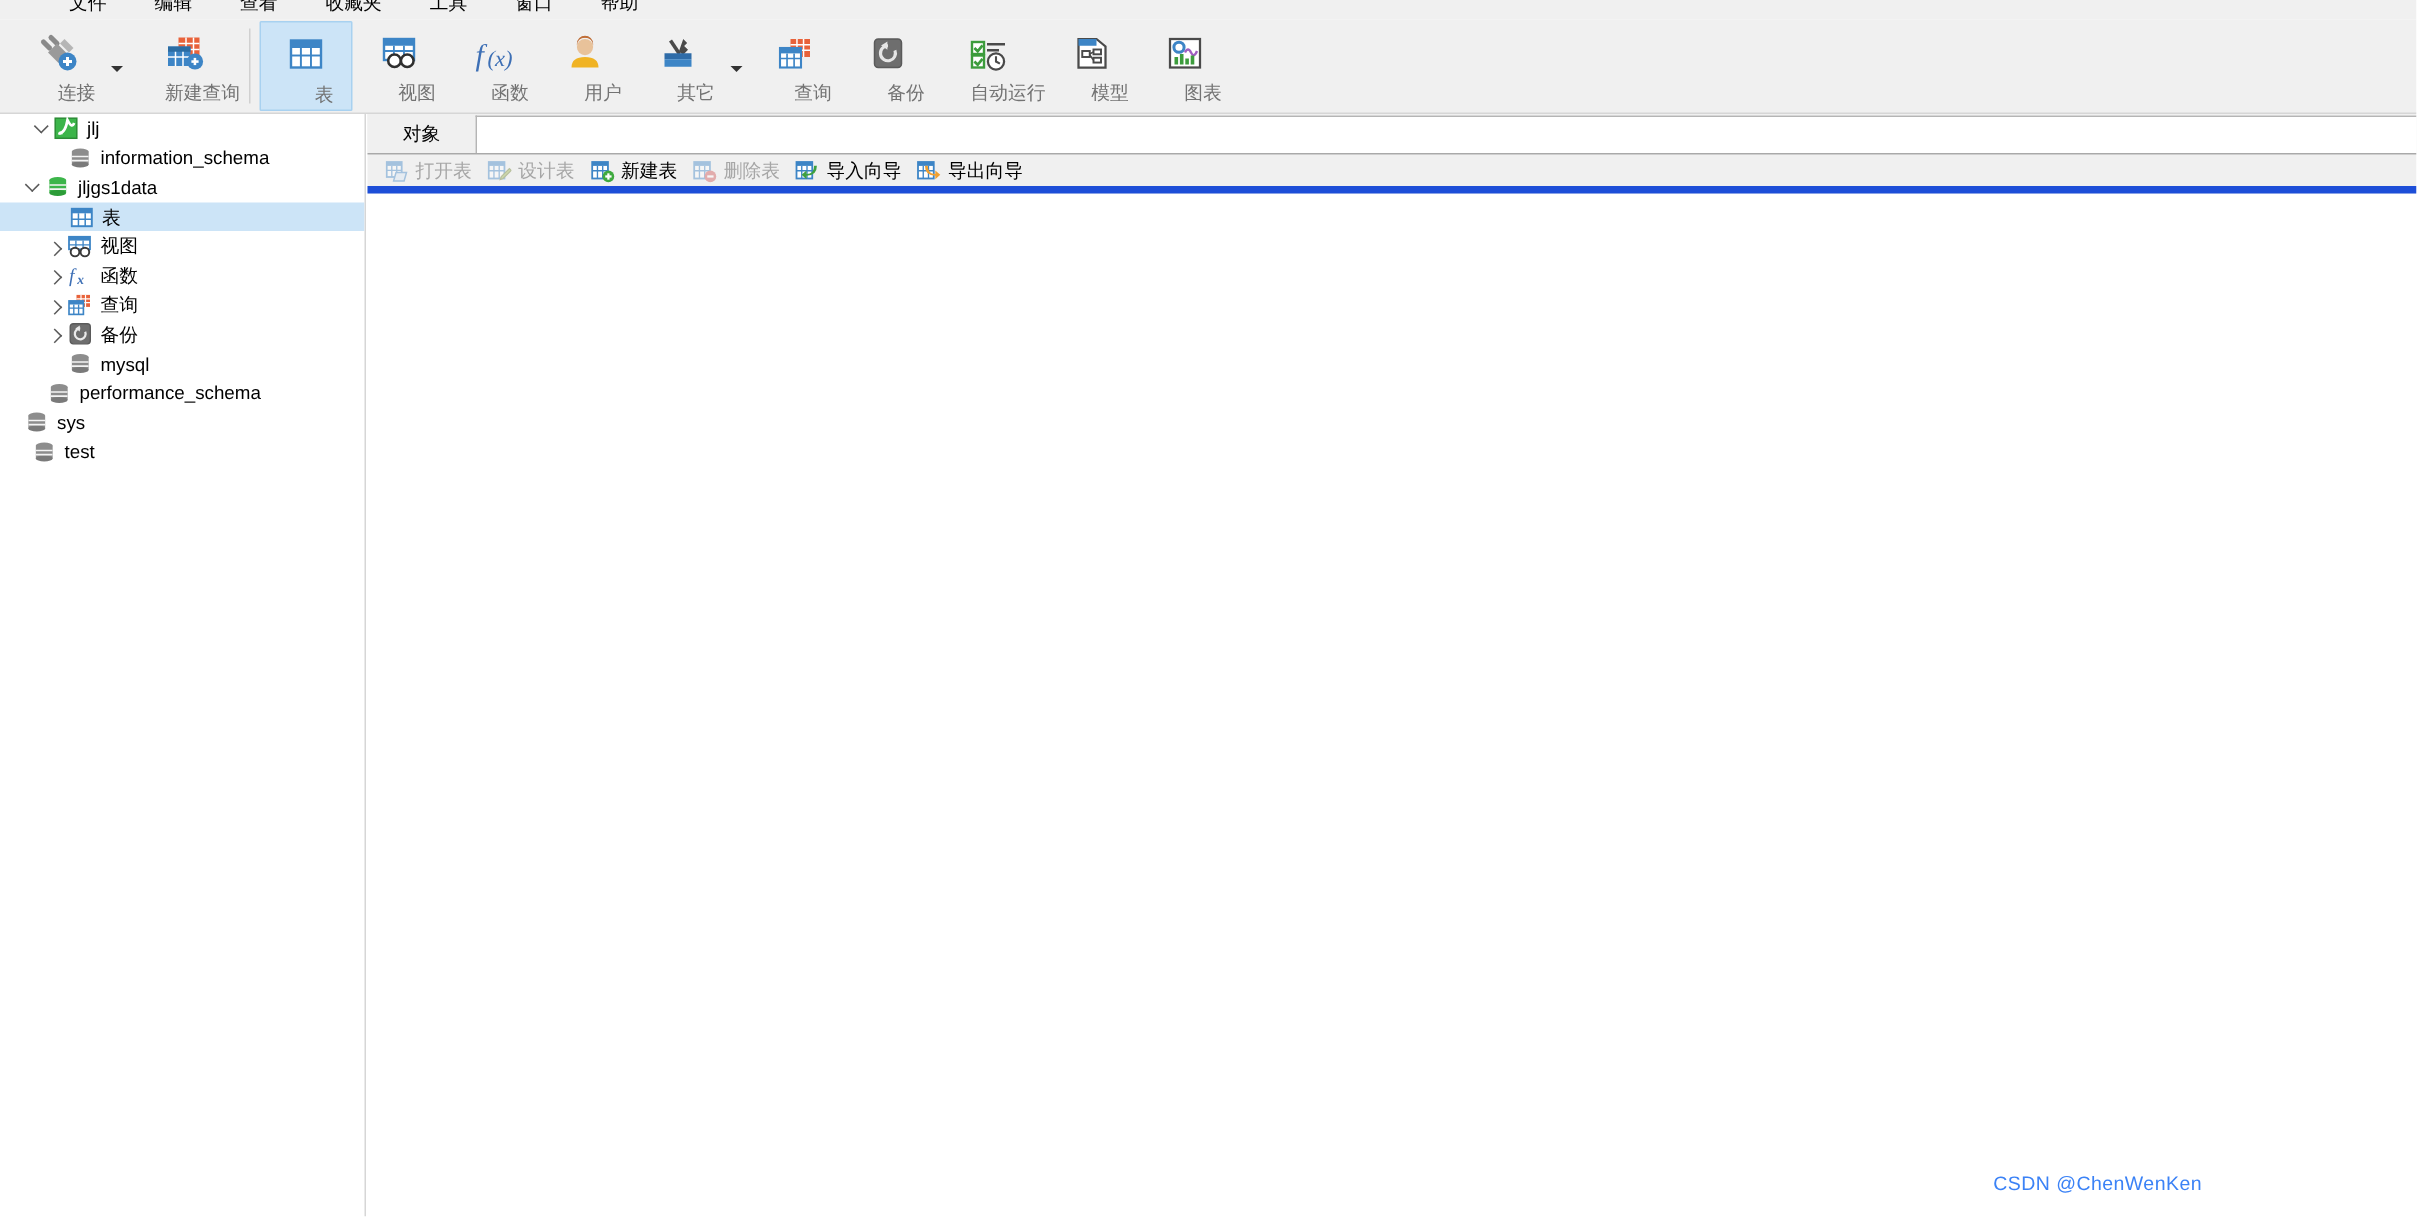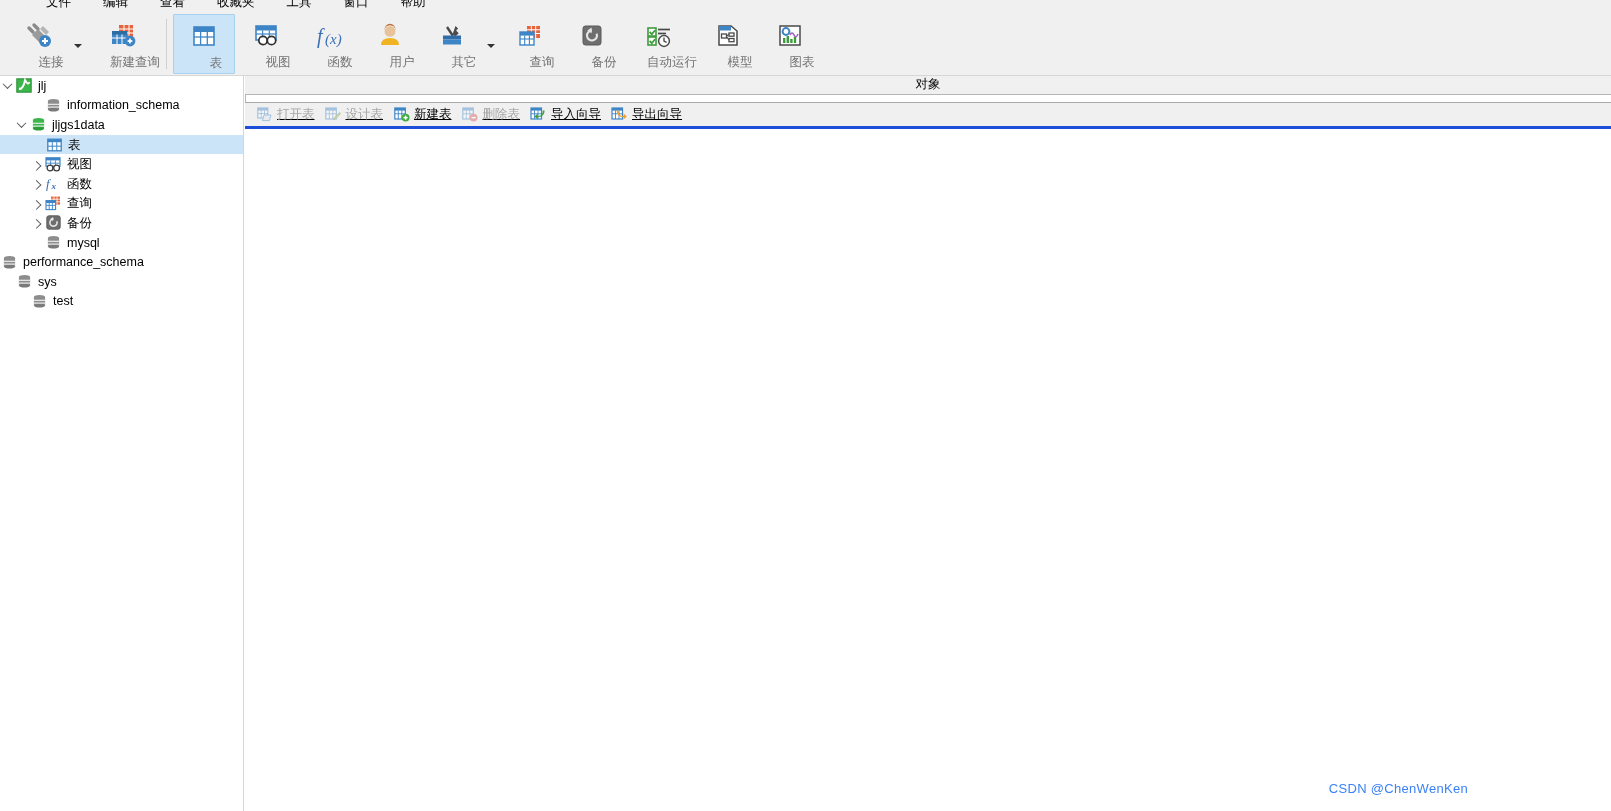--- a/index.html
+++ b/index.html
@@ -151,21 +151,20 @@
     width: 1366px; height: 735px;
     background: #ffffff;
   }
   .objtabbar {
     position: relative;
     height: 27px;
     background: #f0f0f0;
     border-bottom: 1px solid #a9a9a9;
     display: flex;
     align-items: stretch;
-    flex-direction: column;
   }
   .objtab {
     min-width: 72px;
     padding: 0 16px;
     display: flex;
     align-items: center;
     justify-content: center;
     font-size: 12.5px;
     color: #000;
     background: #f0f0f0;
@@ -175,25 +174,23 @@
     flex: 1;
     margin: 1px 0 0 0;
     background: #ffffff;
     border: 1px solid #b5b5b5;
     border-bottom: none;
     border-right: none;
   }
   .acttoolbar {
     height: 26px;
     background: #f0f0f0;
-    border-bottom: 3px solid #1d4ed8;
-    display: flex;
-    align-items: center;
+    border-bottom: 5px solid #1d4ed8;
+    display: flex;
     padding-left: 8px;
-    text-decoration: underline;
   }
   .act {
     display: flex;
     align-items: center;
     height: 22px;
     padding: 0 7px 0 3px;
     font-size: 12.5px;
     color: #000;
     white-space: nowrap;
     cursor: default;
@@ -445,21 +442,21 @@
           </g>
         </svg>
       </div>
       <div class="rb-lbl">图表</div>
     </div>
 
   </div>
 
   <div class="sidebar">
 
-    <div class="tree-row" style="padding-left:0">
+    <div class="tree-row" style="padding-left:20px">
       <span class="tw">
           <span class="chev down"></span>
         </span>
       <span class="ticon">
         <svg width="16" height="15" viewBox="0 0 16 15">
           <rect x="0.8" y="0.8" width="14.4" height="13.4" fill="#3cb54a" stroke="#2c8c36" stroke-width="1"></rect>
           <path d="M3 11 Q7.5 11 9 2 Q12 8 13.4 4" fill="none" stroke="#ffffff" stroke-width="1.8"></path>
           <path d="M2.5 11.5 L6 11.5 L4 9.5 Z" fill="#ffffff"></path>
         </svg>
       </span>
@@ -594,21 +591,21 @@
           <ellipse cx="7.5" cy="11.6" rx="5.6" ry="2" fill="#7a7a7a"></ellipse>
           <g stroke="#f4f4f4" stroke-width="1.1">
             <line x1="2" y1="6.3" x2="13" y2="6.3"></line>
               <line x1="2" y1="9.1" x2="13" y2="9.1"></line>
           </g>
         </svg>
       </span>
       <span class="tlabel">mysql</span>
     </div>
 
-    <div class="tree-row" style="">
+    <div class="tree-row" style="padding-left:30px">
       <span class="ticon">
         <svg width="15" height="15" viewBox="0 0 15 15">
           <ellipse cx="7.5" cy="3" rx="5.6" ry="2" fill="#8d8d8d"></ellipse>
           <rect x="1.9" y="3" width="11.2" height="8.6" fill="#8d8d8d"></rect>
           <ellipse cx="7.5" cy="11.6" rx="5.6" ry="2" fill="#7a7a7a"></ellipse>
           <g stroke="#f4f4f4" stroke-width="1.1">
             <line x1="2" y1="6.3" x2="13" y2="6.3"></line>
               <line x1="2" y1="9.1" x2="13" y2="9.1"></line>
           </g>
         </svg>
@@ -624,21 +621,21 @@
           <ellipse cx="7.5" cy="11.6" rx="5.6" ry="2" fill="#7a7a7a"></ellipse>
           <g stroke="#f4f4f4" stroke-width="1.1">
             <line x1="2" y1="6.3" x2="13" y2="6.3"></line>
               <line x1="2" y1="9.1" x2="13" y2="9.1"></line>
           </g>
         </svg>
       </span>
       <span class="tlabel">sys</span>
     </div>
 
-    <div class="tree-row" style="padding-left:30px">
+    <div class="tree-row" style="padding-left:20px">
       <span class="ticon">
         <svg width="15" height="15" viewBox="0 0 15 15">
           <ellipse cx="7.5" cy="3" rx="5.6" ry="2" fill="#8d8d8d"></ellipse>
           <rect x="1.9" y="3" width="11.2" height="8.6" fill="#8d8d8d"></rect>
           <ellipse cx="7.5" cy="11.6" rx="5.6" ry="2" fill="#7a7a7a"></ellipse>
           <g stroke="#f4f4f4" stroke-width="1.1">
             <line x1="2" y1="6.3" x2="13" y2="6.3"></line>
               <line x1="2" y1="9.1" x2="13" y2="9.1"></line>
           </g>
         </svg>

